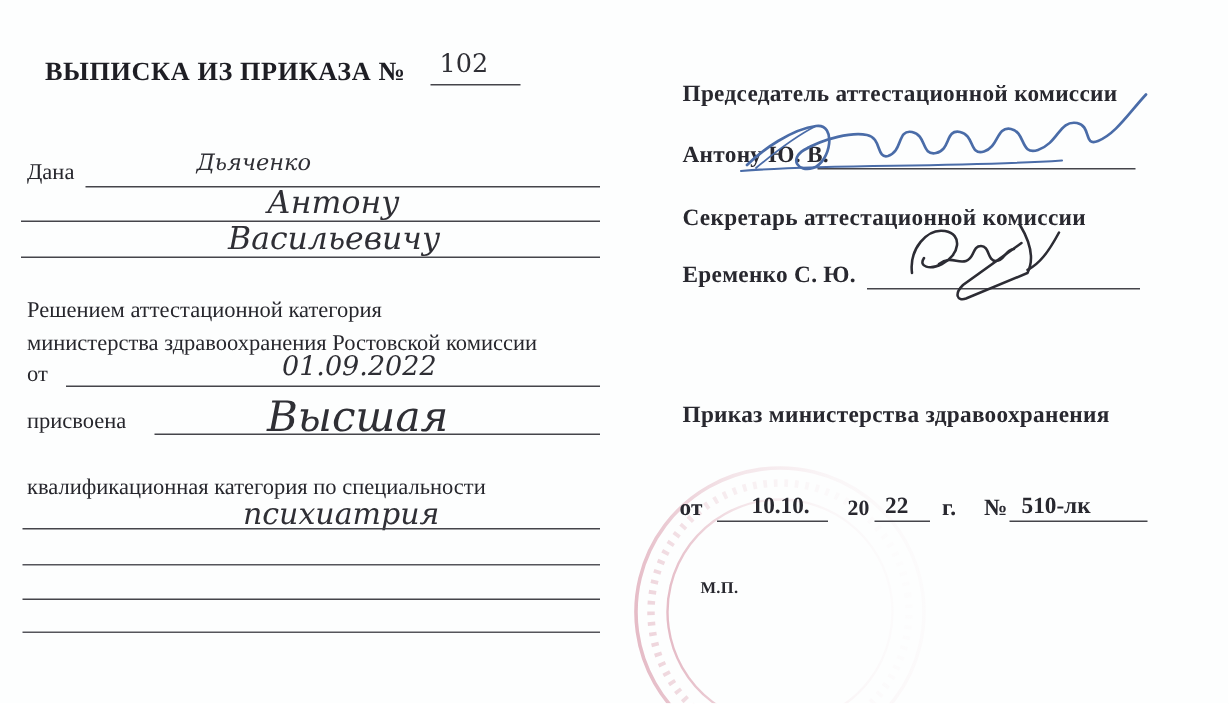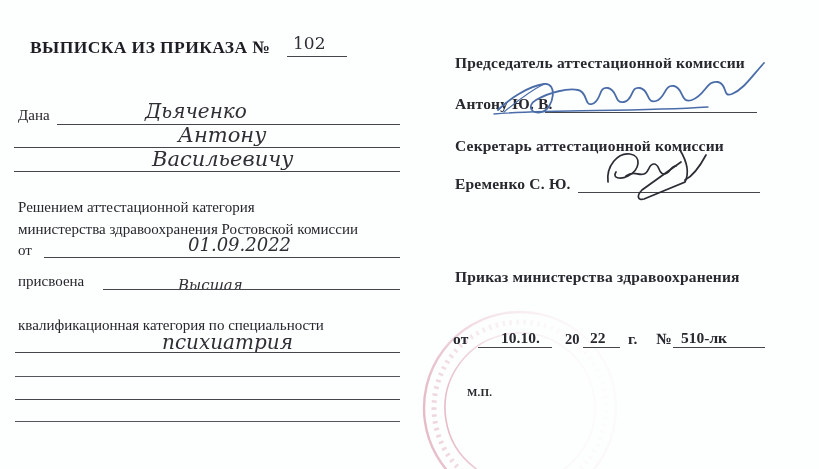--- a/index.html
+++ b/index.html
@@ -29,38 +29,38 @@
 </head>
 <body>
 
 <div id="page">
 
   <span class="abs title" style="left:30px;top:37px;">ВЫПИСКА ИЗ ПРИКАЗА №</span>
   <span class="abs hand" style="left:293px;top:33px;font-size:17px;font-style:normal;">102</span>
   <div class="abs uline" style="left:287px;top:56px;width:60px;"></div>
 
   <span class="abs printed" style="left:18px;top:107px;">Дана</span>
-  <span class="abs hand" style="left:145px;top:99px;font-size:20px;text-align:center;">Дьяченко</span>
+  <span class="abs hand" style="left:131px;top:99px;font-size:15px;text-align:center;">Дьяченко</span>
   <div class="abs uline" style="left:57px;top:124px;width:343px;"></div>
 
   <span class="abs hand" style="left:178px;top:123px;font-size:21px;">Антону</span>
   <div class="abs uline" style="left:14px;top:147px;width:386px;"></div>
 
   <span class="abs hand" style="left:152px;top:147px;font-size:21px;">Васильевичу</span>
   <div class="abs uline" style="left:14px;top:171px;width:386px;"></div>
 
   <span class="abs printed" style="left:18px;top:199px;">Решением аттестационной категория</span>
   <span class="abs printed" style="left:18px;top:221px;">министерства здравоохранения Ростовской комиссии</span>
 
   <span class="abs printed" style="left:18px;top:242px;">от</span>
   <span class="abs hand" style="left:188px;top:234px;font-size:18px;">01.09.2022</span>
   <div class="abs uline" style="left:44px;top:257px;width:356px;"></div>
 
   <span class="abs printed" style="left:18px;top:273px;">присвоена</span>
-  <span class="abs hand" style="left:178px;top:276px;font-size:15px;">Высшая</span>
+  <span class="abs hand" style="left:178px;top:261px;font-size:28px;">Высшая</span>
   <div class="abs uline" style="left:103px;top:289px;width:297px;"></div>
 
   <span class="abs printed" style="left:18px;top:317px;">квалификационная категория по специальности</span>
   <span class="abs hand" style="left:162px;top:330px;font-size:20px;">психиатрия</span>
   <div class="abs uline" style="left:15px;top:352px;width:385px;"></div>
 
   <div class="abs uline light" style="left:15px;top:376px;width:385px;"></div>
   <div class="abs uline" style="left:15px;top:399px;width:385px;border-bottom-width:1.8px;"></div>
   <div class="abs uline light" style="left:15px;top:421px;width:385px;"></div>
 

